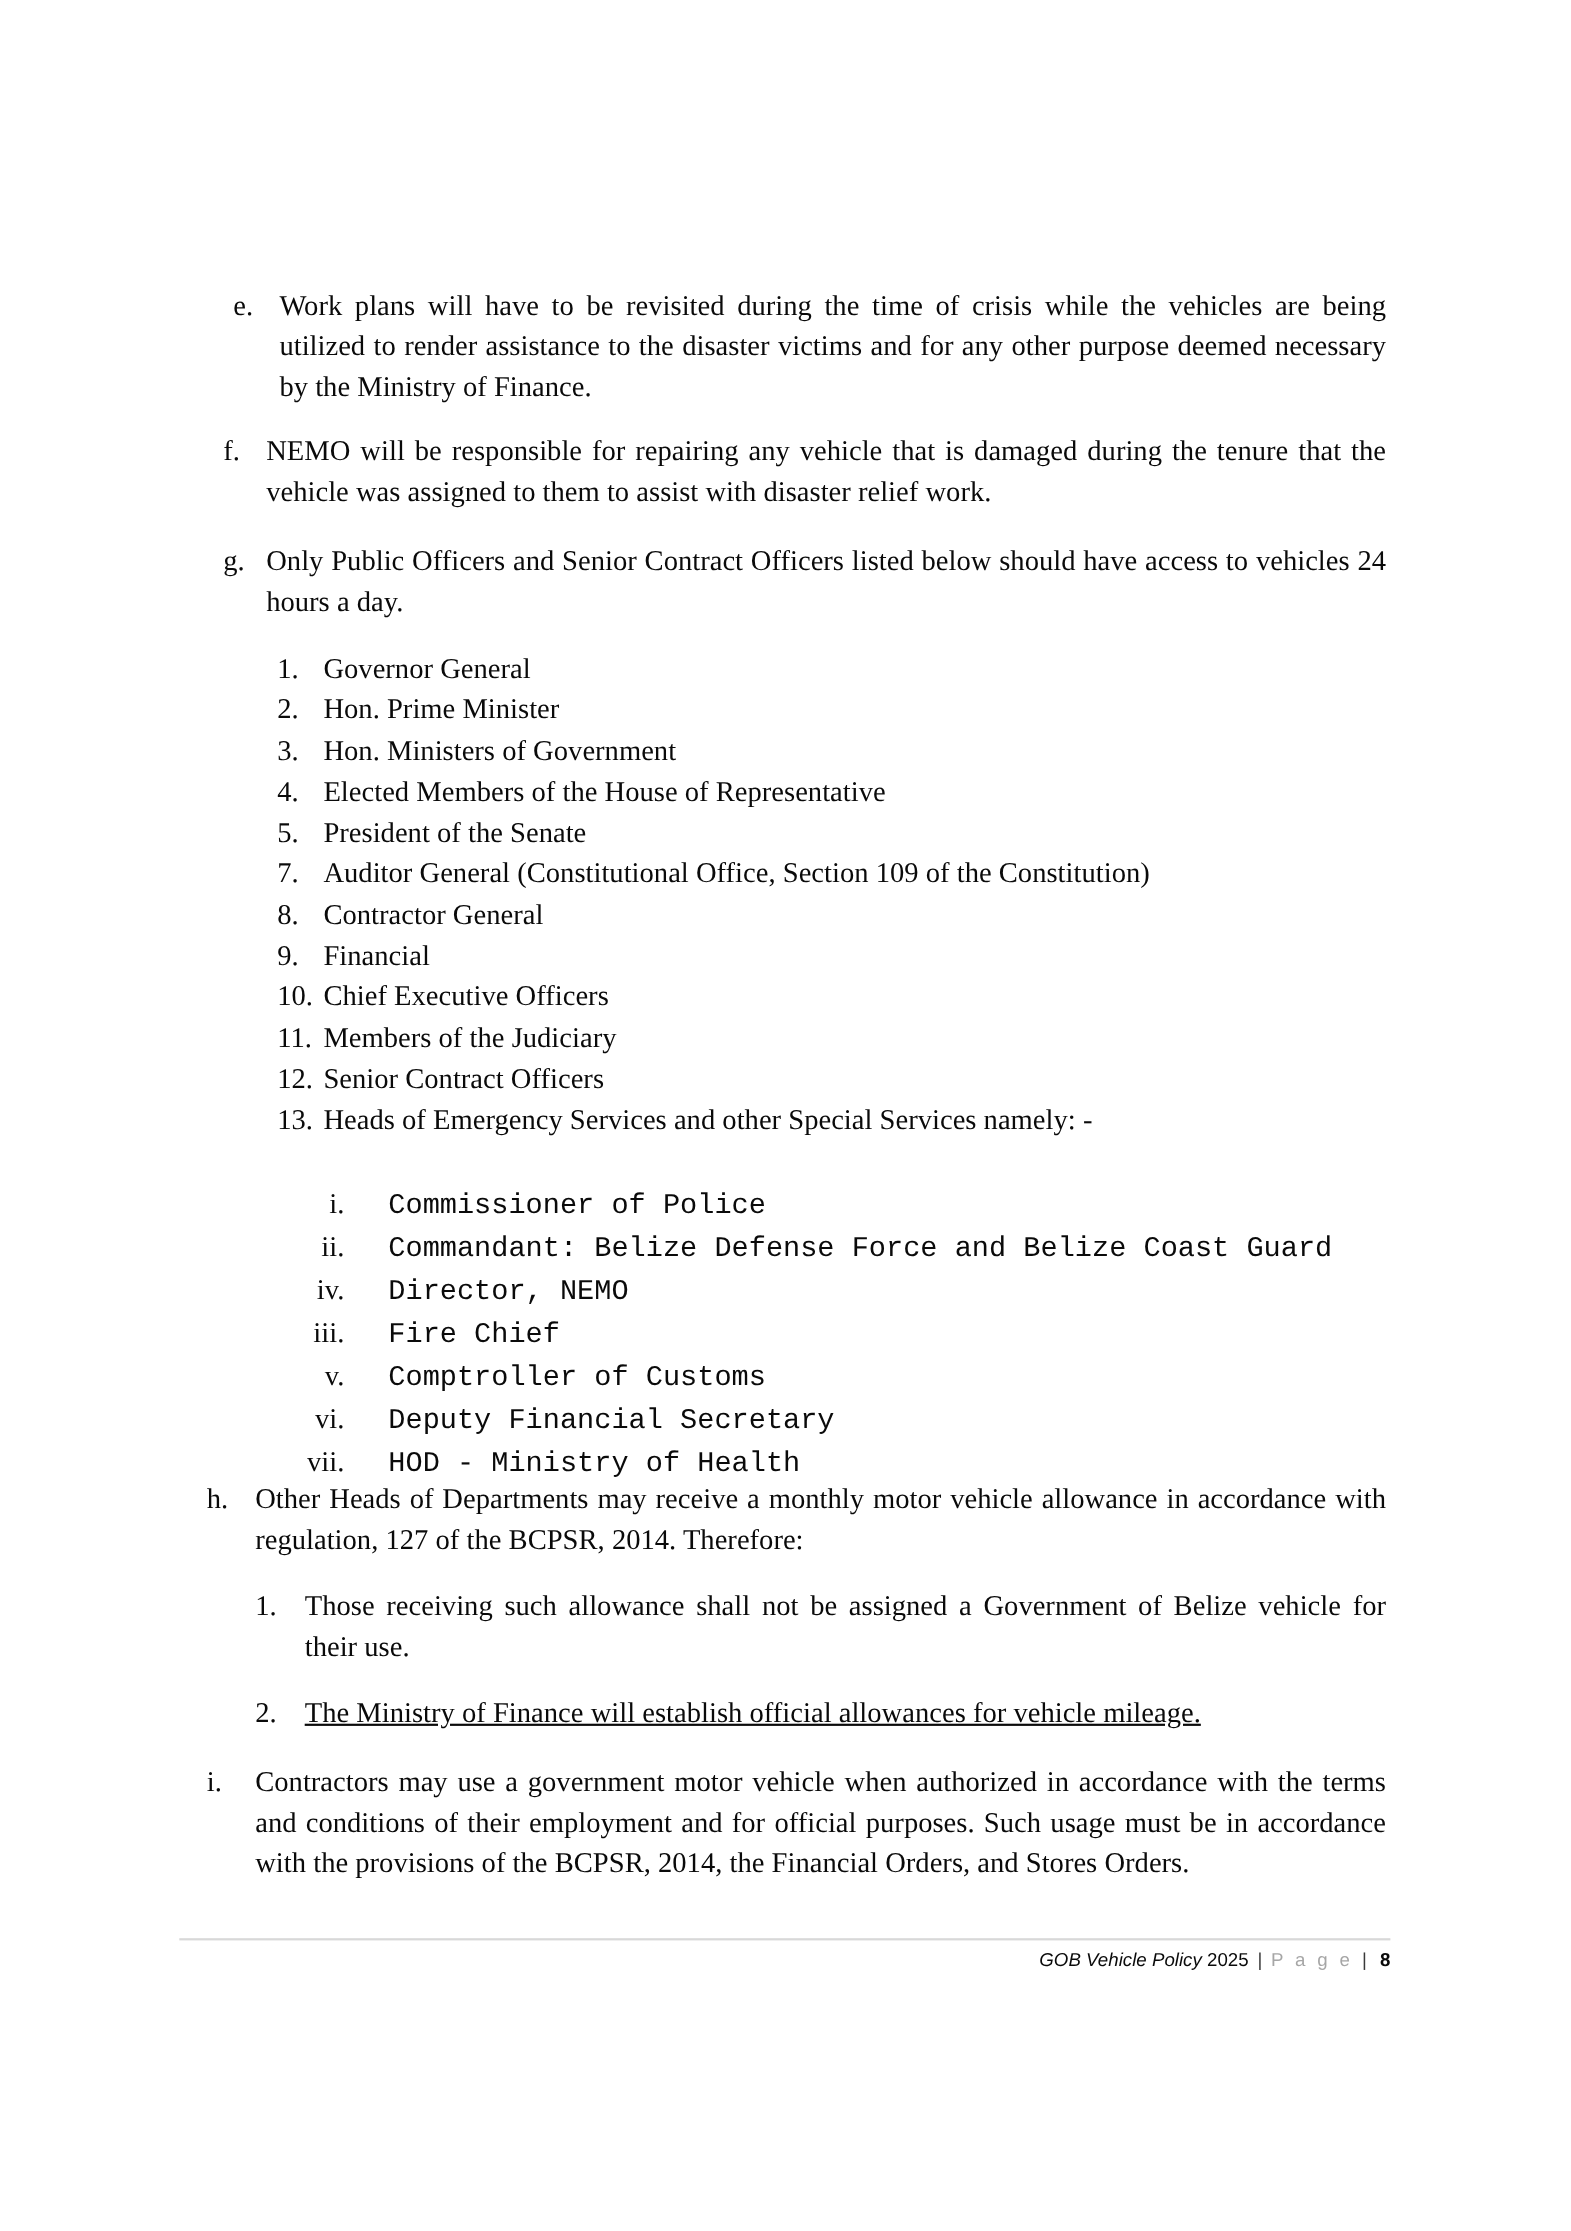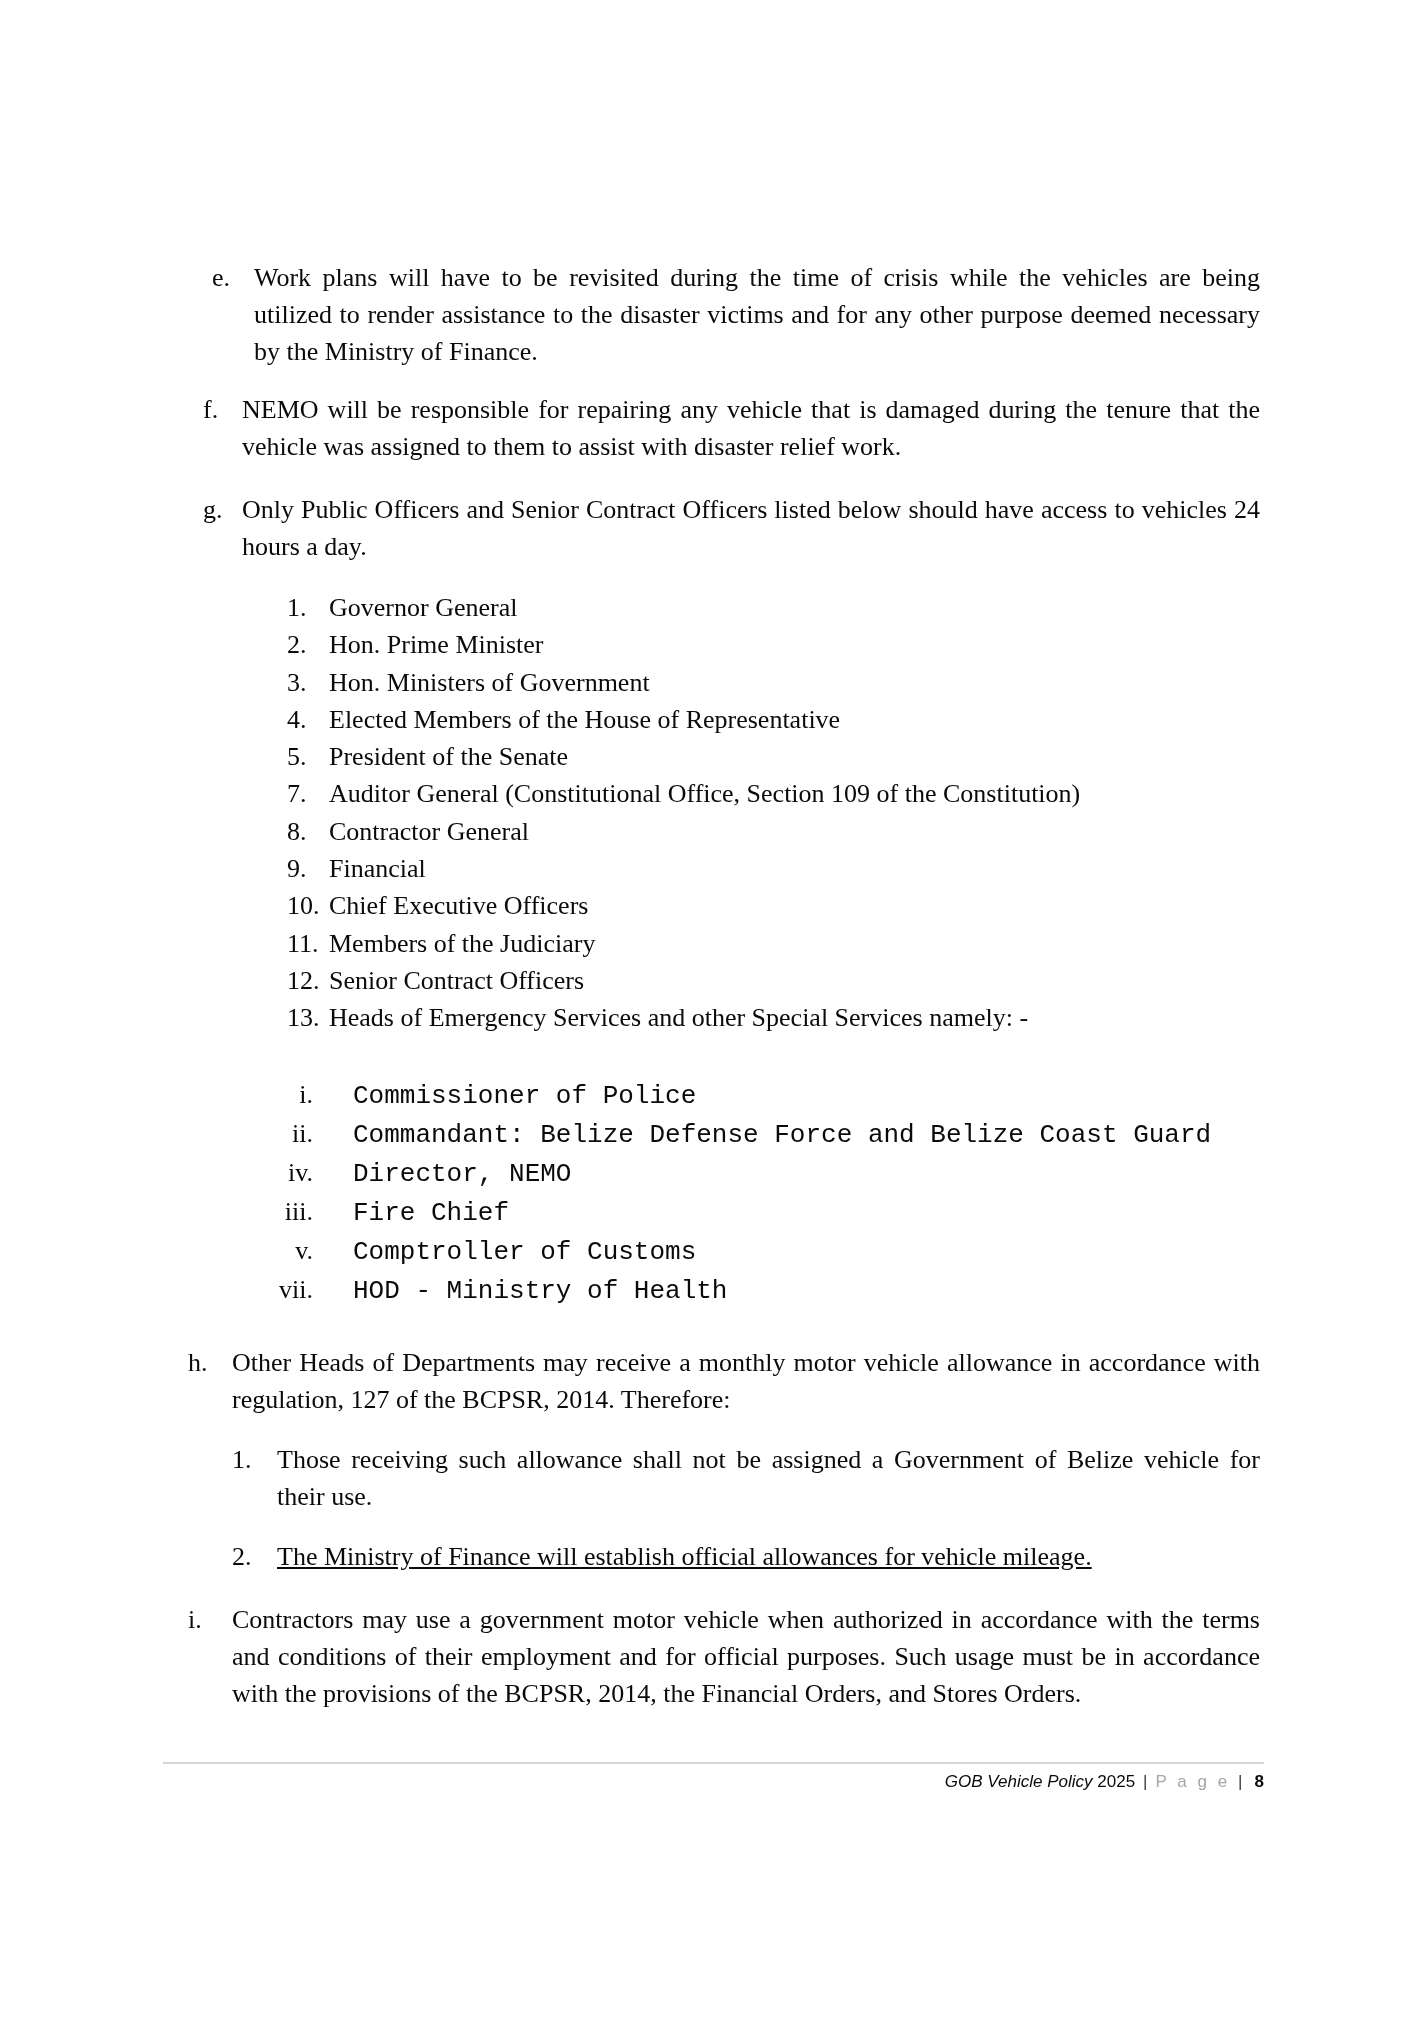--- a/index.html
+++ b/index.html
@@ -46,21 +46,20 @@
   .sub-2 { top: 1538px; left: 232px; width: 1028px; }
   .sub-2 .body { padding-left: 45px; text-decoration: underline; }
 
   
   .numlist {
     position: absolute;
     top: 589px;
     left: 252px;
     line-height: 37.3px;
     white-space: nowrap;
-    margin-left: 35px;
   }
   .numlist .nlabel {
     display: inline-block;
     width: 42px;
   }
   
   .romanlist {
     position: absolute;
     top: 1076px;
     left: 230px;
@@ -190,20 +189,23 @@
       </div>
 
       <div class="rrow">
         <span class="rlabel">iii.</span><span class="rtext">Fire Chief</span>
       </div>
 
       <div class="rrow">
         <span class="rlabel">v.</span><span class="rtext">Comptroller of Customs</span>
       </div>
 
+      <div class="rrow">
+        <span class="rlabel">vi.</span><span class="rtext">Deputy Financial Secretary</span>
+      </div>
 
       <div class="rrow">
         <span class="rlabel">vii.</span><span class="rtext">HOD - Ministry of Health</span>
       </div>
     </div>
 
   <div class="item para-h">
     <span class="label">h.</span>
     <div class="body">Other Heads of Departments may receive a monthly motor vehicle allowance in accordance with regulation, 127 of the BCPSR, 2014. Therefore:</div>
   </div>

